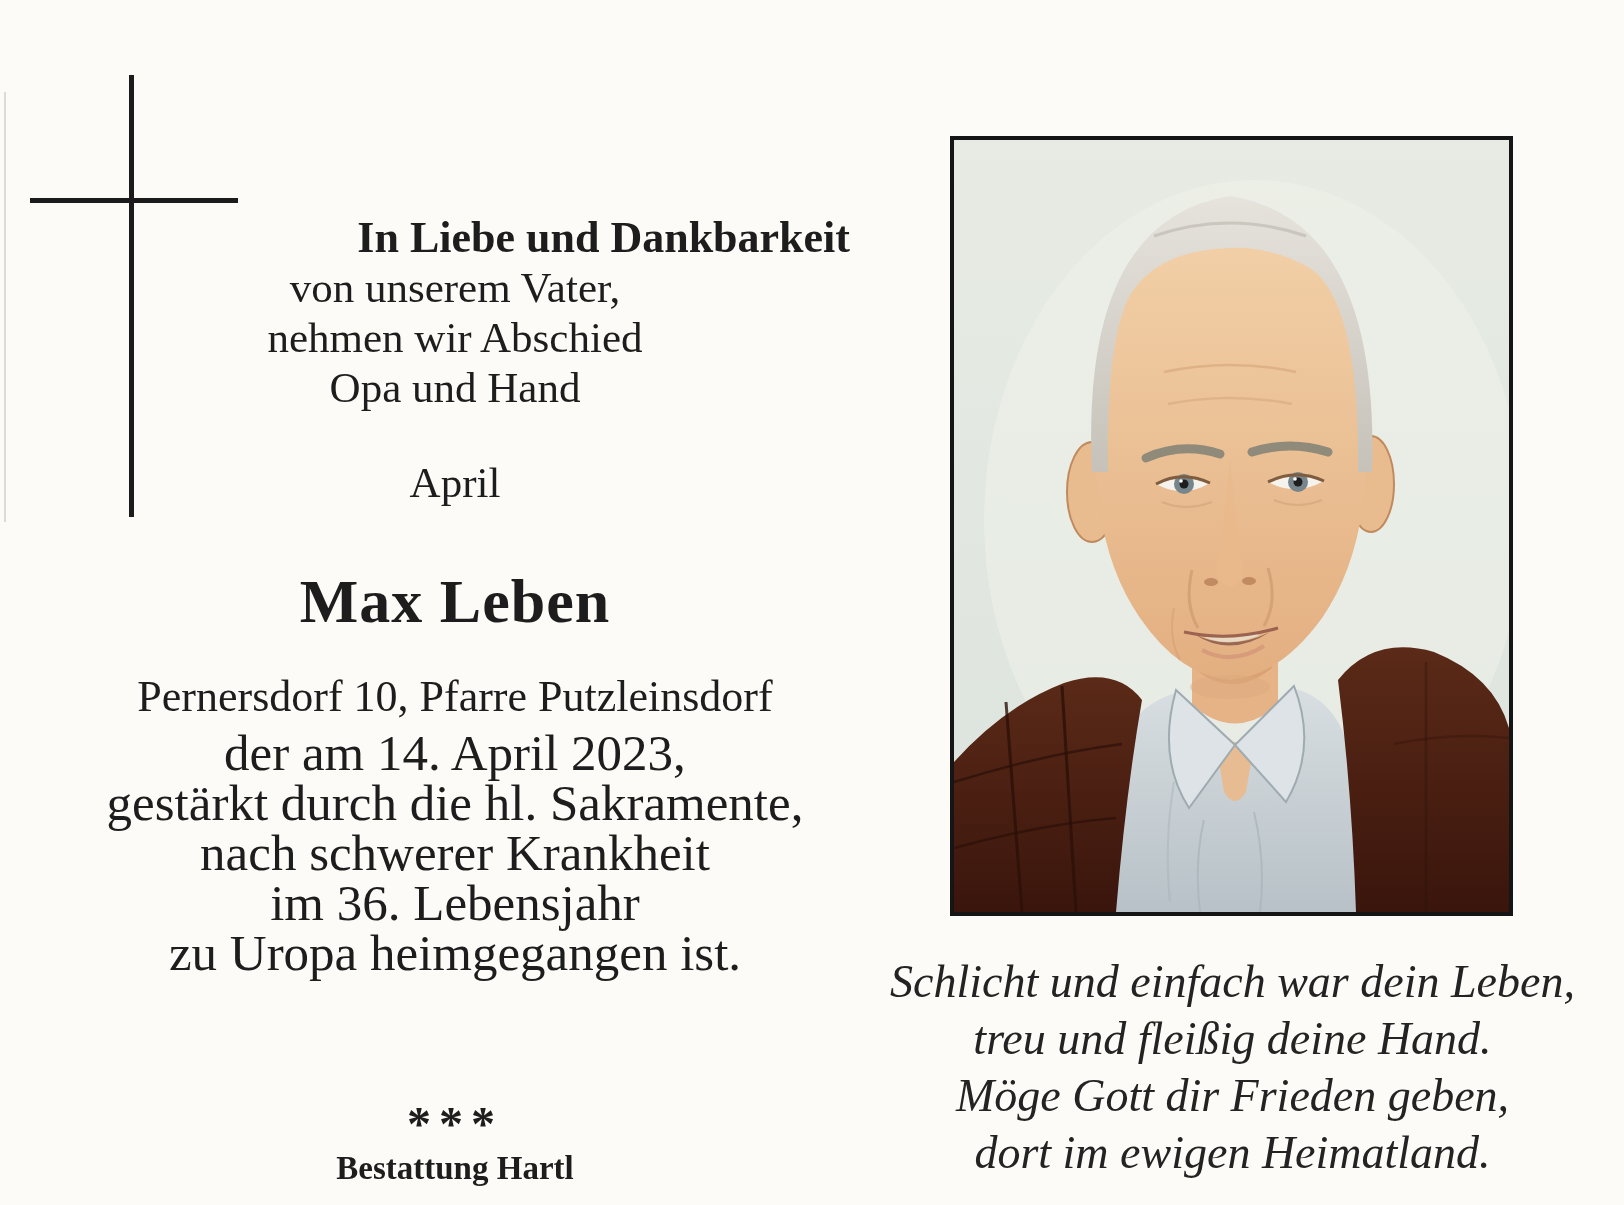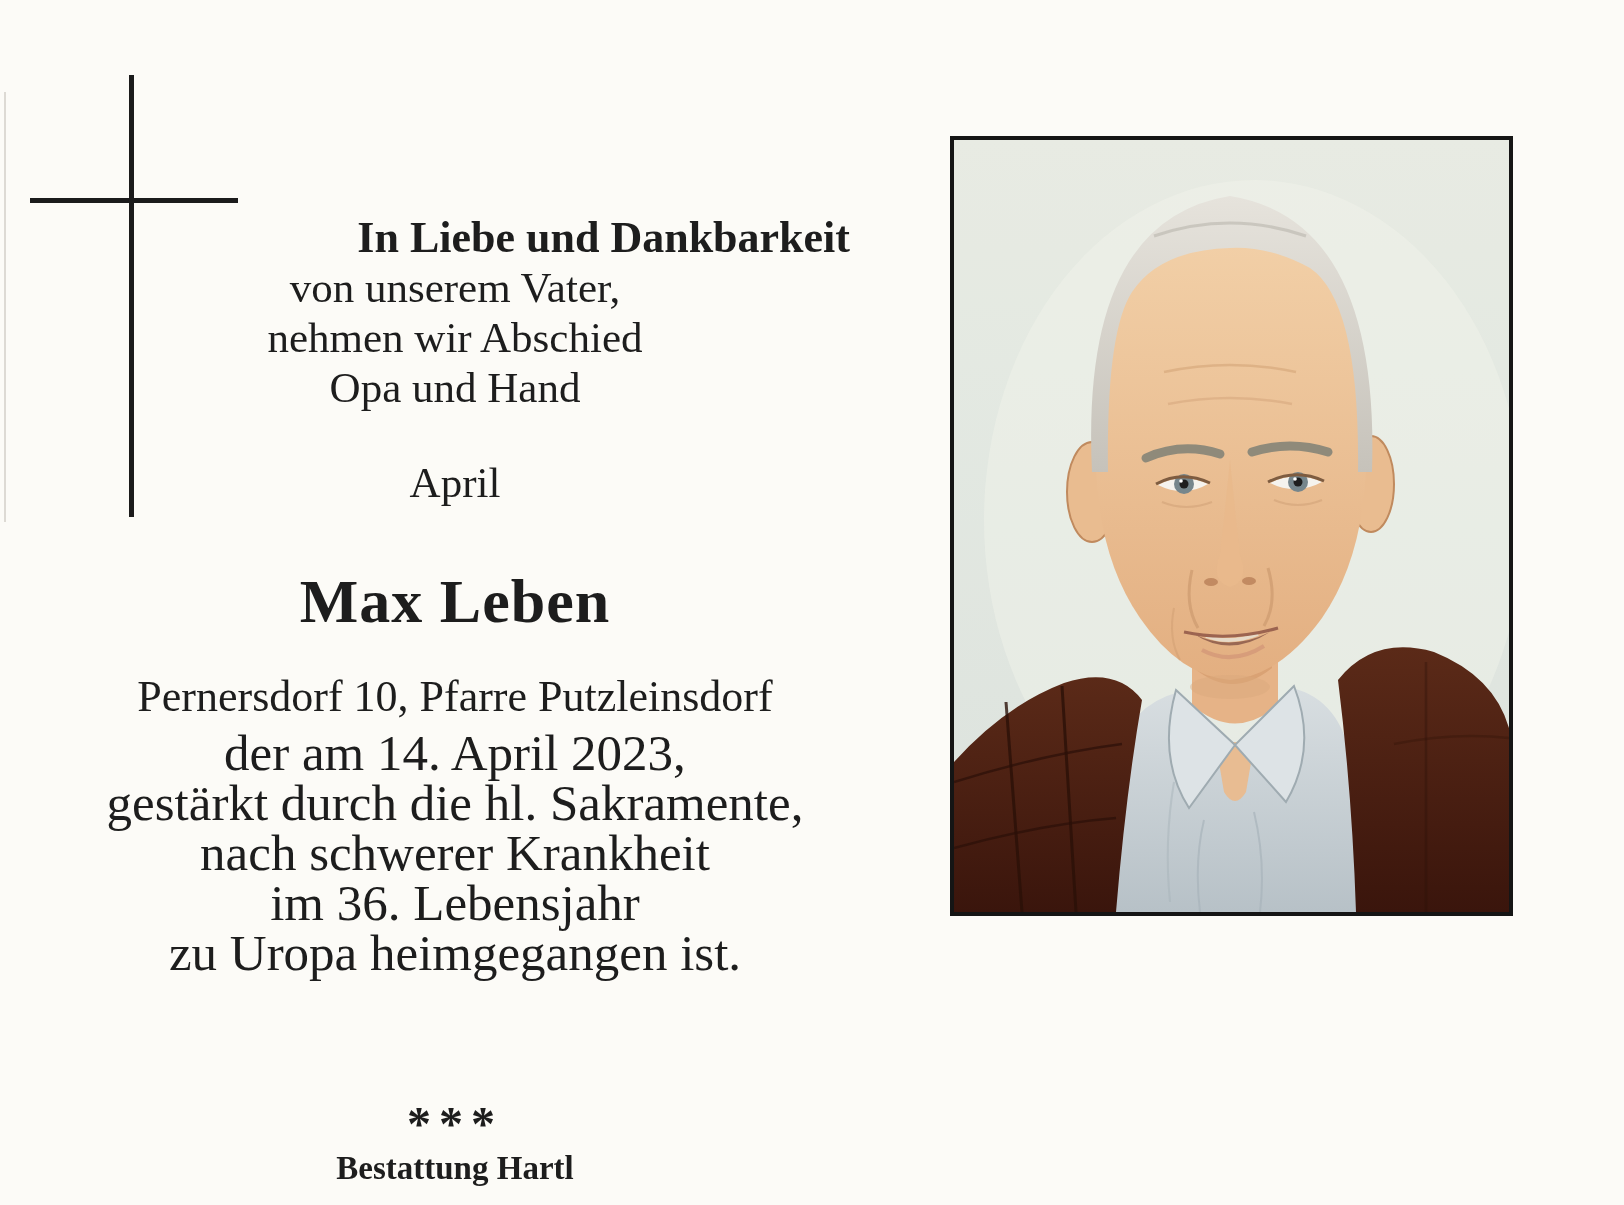--- a/index.html
+++ b/index.html
@@ -171,14 +171,20 @@
 
       <path d="M 52 562 L 68 772" stroke="#2b1008" stroke-width="3" opacity="0.8" fill="none"></path>
       <path d="M 108 546 L 122 772" stroke="#2b1008" stroke-width="3" opacity="0.8" fill="none"></path>
       <path d="M 0 642 Q 90 614 168 604" stroke="#2b1008" stroke-width="2.5" opacity="0.7" fill="none"></path>
       <path d="M 0 708 Q 88 684 162 678" stroke="#2b1008" stroke-width="2.5" opacity="0.7" fill="none"></path>
       <path d="M 472 522 L 472 772" stroke="#2b1008" stroke-width="2.5" opacity="0.35" fill="none"></path>
       <path d="M 440 604 Q 500 592 555 598" stroke="#2b1008" stroke-width="2.5" opacity="0.3" fill="none"></path>
     </svg>
   </div>
 
+  <div class="verse">
+    <div>Schlicht und einfach war dein Leben,</div>
+    <div>treu und fleißig deine Hand.</div>
+    <div>Möge Gott dir Frieden geben,</div>
+    <div>dort im ewigen Heimatland.</div>
+  </div>
 
 </div>
 
 </body></html>

